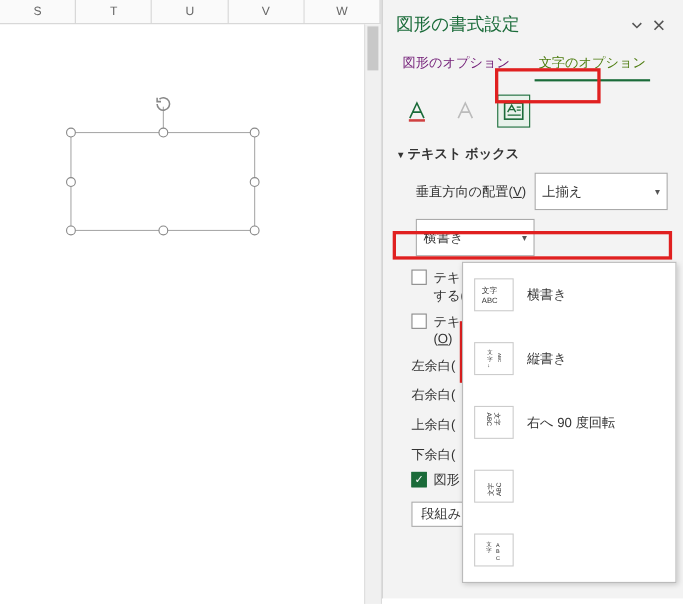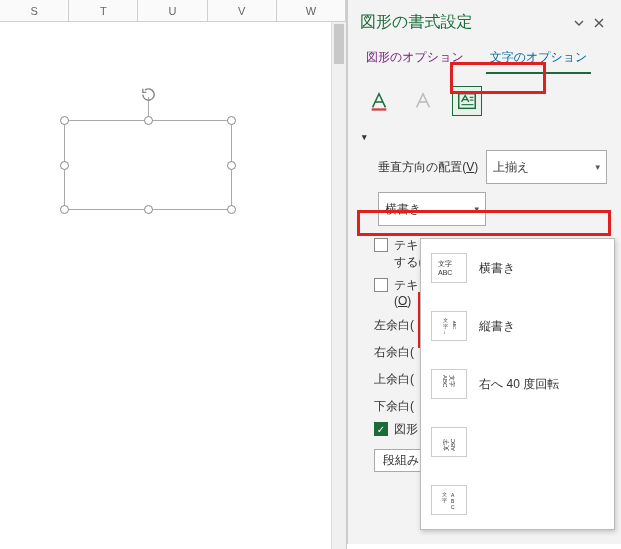--- a/index.html
+++ b/index.html
@@ -18,21 +18,21 @@
   .vsb{position:absolute;right:0;top:22px;width:15px;bottom:0;background:#f0f0f0;border-left:1px solid #ddd}
   .vsb .thumb{position:absolute;top:2px;left:2px;right:2px;height:40px;background:#c8c8c8}
   
   .pane{flex:1;height:544px;background:#f3f3f3;border-left:1px solid #ccc;position:relative;overflow:hidden}
   .pane-hdr{display:flex;align-items:center;padding:12px 12px 8px 12px}
   .pane-title{font-size:16px;color:#1a6b39;font-weight:400}
   .pane-hdr .spacer{flex:1}
   .pane-hdr .chev,.pane-hdr .close{width:20px;height:20px;display:flex;align-items:center;justify-content:center;color:#444;cursor:pointer;font-size:13px}
   .tabs{display:flex;gap:18px;padding:0 14px}
   .tab{padding:8px 4px 6px;color:#701a75;cursor:pointer;font-size:12px}
-  .tab.active{border-bottom:2px solid #1a6b39;color:#0369a1}
+  .tab.active{border-bottom:2px solid #1a6b39;color:#4d7c0f}
   .hi-red{position:absolute;border:3px solid #e02020;pointer-events:none}
   .hi1{top:62px;left:102px;width:96px;height:32px}
   .hi2{top:210px;left:9px;width:254px;height:26px}
   .hi3{top:292px;left:70px;width:145px;height:56px}
   .iconrow{display:flex;gap:14px;padding:12px 16px 8px 16px;align-items:center}
   .ibox{width:30px;height:30px;display:flex;align-items:center;justify-content:center;border:1px solid transparent}
   .ibox.active{border:1px solid #1a6b39;background:#e8f2eb}
   .section{padding:4px 14px 2px 14px}
   .sec-hdr{display:flex;align-items:center;gap:4px;font-weight:600;color:#333;padding:4px 0;cursor:pointer}
   .sec-hdr .tri{font-size:9px}
@@ -125,20 +125,21 @@
           <line x1="15" y1="8" x2="19" y2="8" stroke="#1a6b39" stroke-width="1.2"></line>
           <line x1="15" y1="11" x2="19" y2="11" stroke="#1a6b39" stroke-width="1.2"></line>
           <line x1="6" y1="16" x2="19" y2="16" stroke="#1a6b39" stroke-width="1.2"></line>
         </svg>
     </div>
   </div>
 
   <div class="section">
     <div class="sec-hdr">
       <span class="tri">▾</span>
+      <span>テキスト ボックス</span>
     </div>
 
     <div class="formgrid">
       <div class="lbl"><span>垂直方向の配置(</span><span class="ul">V</span>)</div>
       <div class="sel">
         <span>上揃え</span>
           <span class="arr">▾</span>
       </div>
 
       <div class="sel">
@@ -201,21 +202,21 @@
     </div>
     <div class="dd-item">
       <div class="dd-icon">
         <svg width="30" height="22" viewBox="0 0 30 22">
             <g transform="rotate(90 15 11)">
               <text x="6" y="10" font-size="6" fill="#333">文字</text>
               <text x="6" y="17" font-size="6" fill="#333">ABC</text>
             </g>
           </svg>
       </div>
-      <span>右へ 40 度回転</span>
+      <span>右へ 90 度回転</span>
     </div>
     <div class="dd-item">
       <div class="dd-icon">
         <svg width="30" height="22" viewBox="0 0 30 22">
             <g transform="rotate(-90 15 11)">
               <text x="6" y="10" font-size="6" fill="#333">文字</text>
               <text x="6" y="17" font-size="6" fill="#333">ABC</text>
             </g>
           </svg>
       </div>

